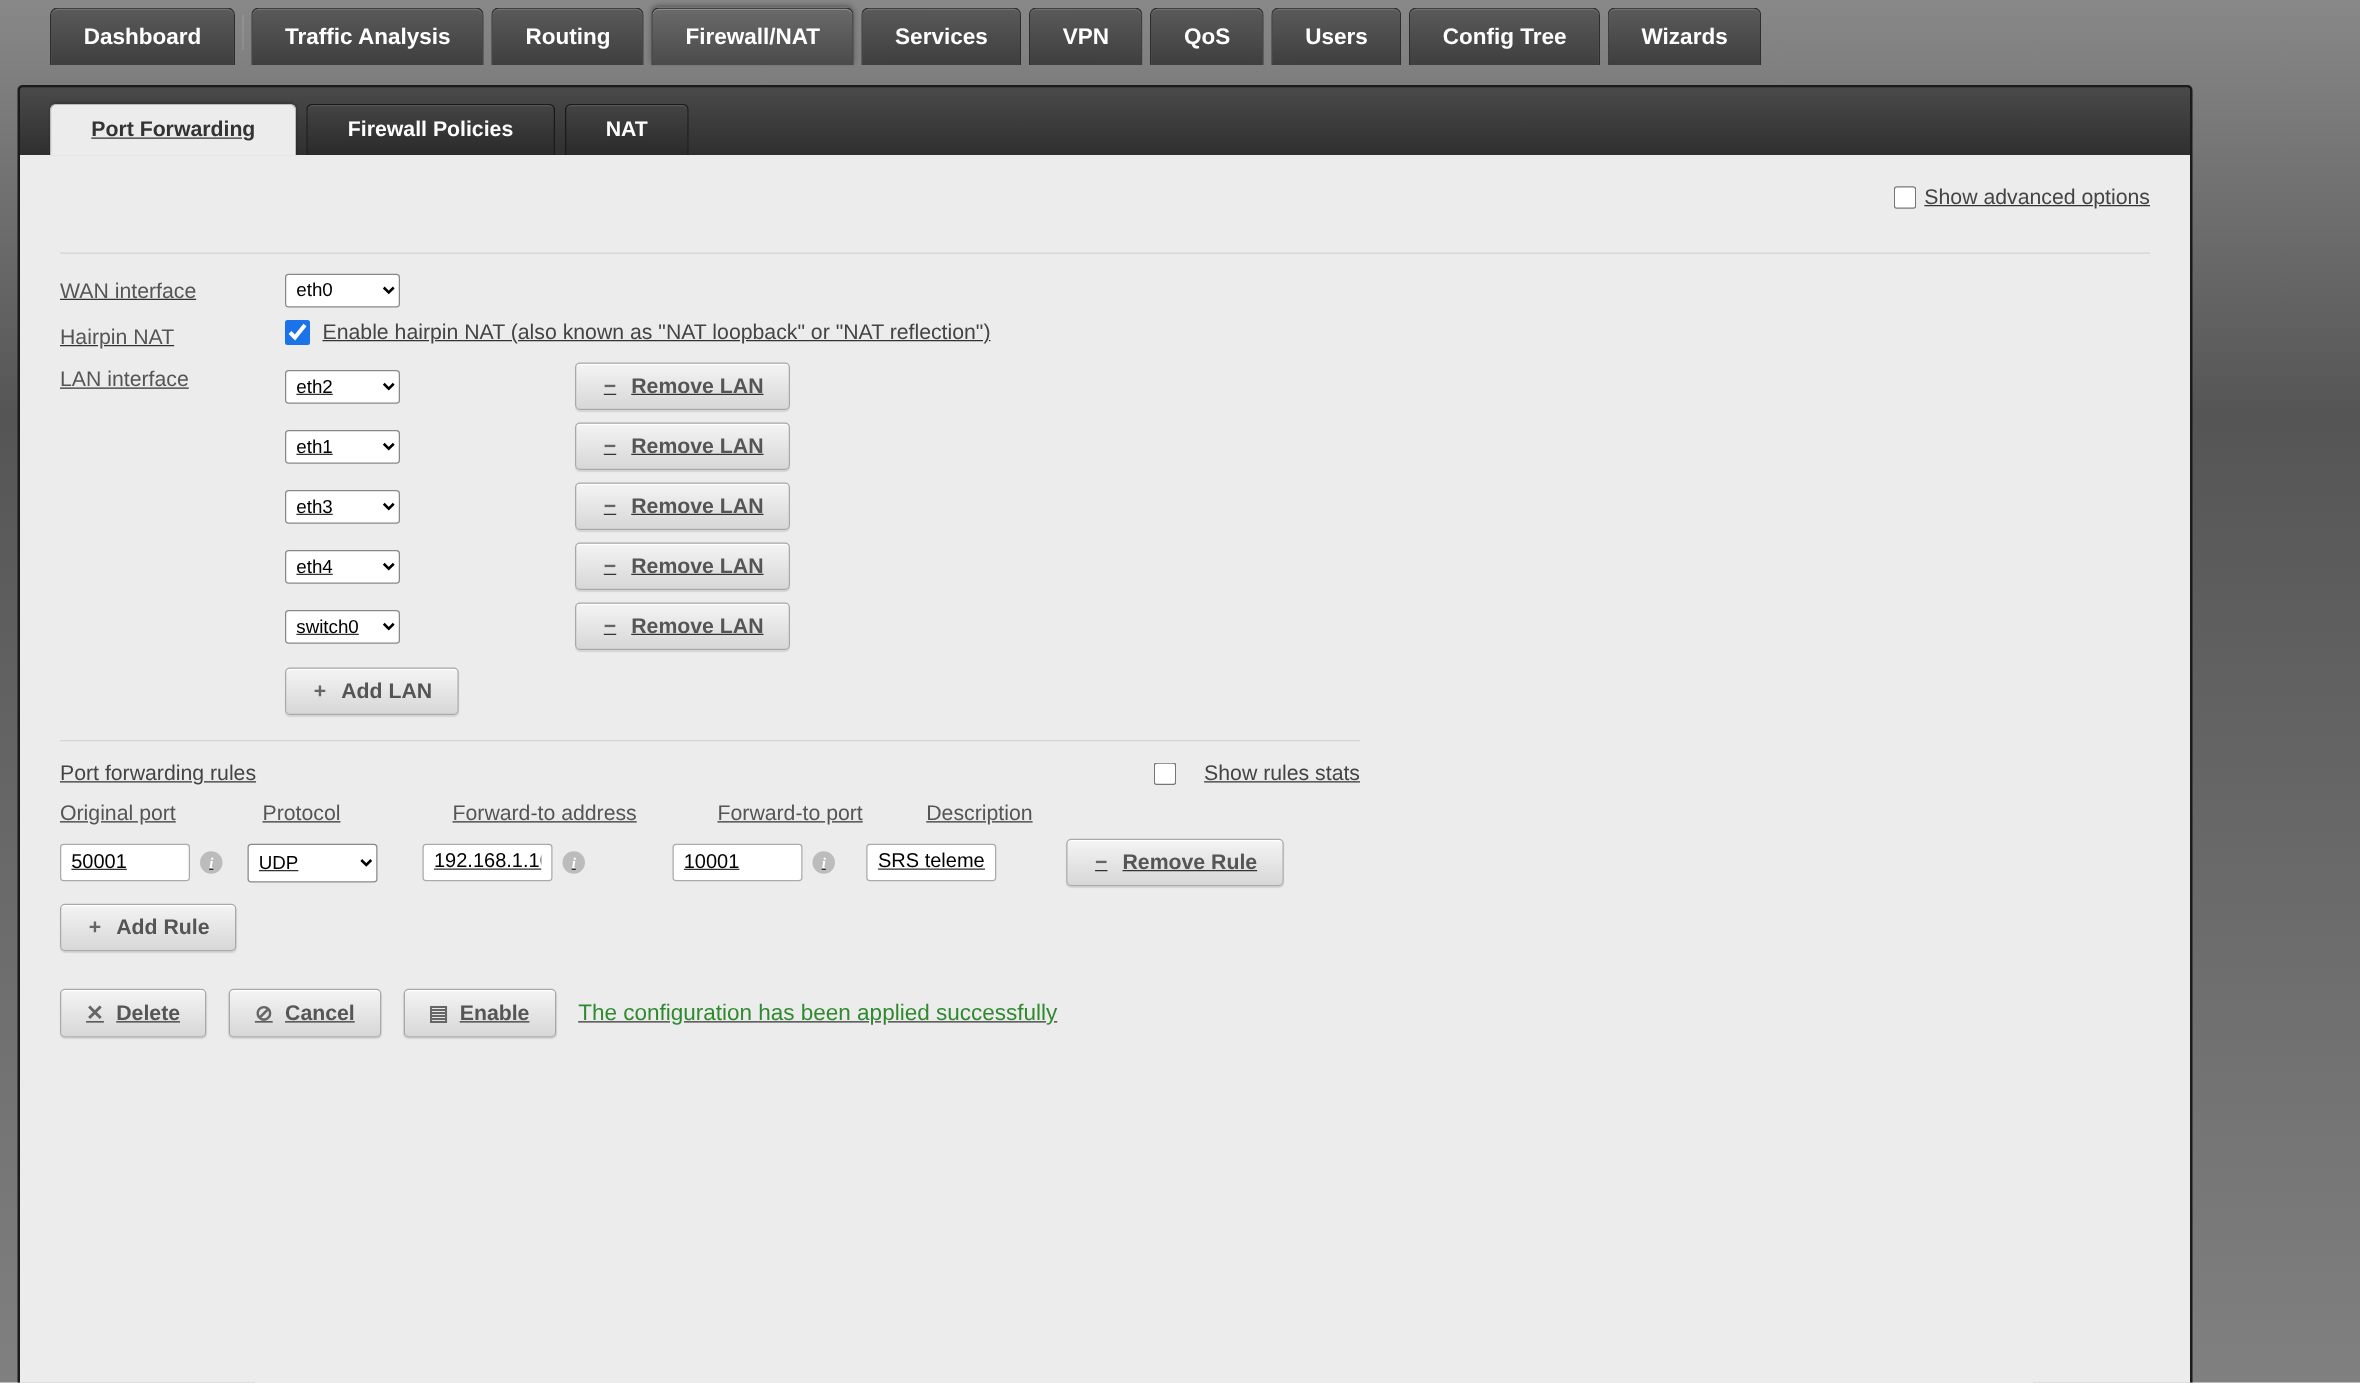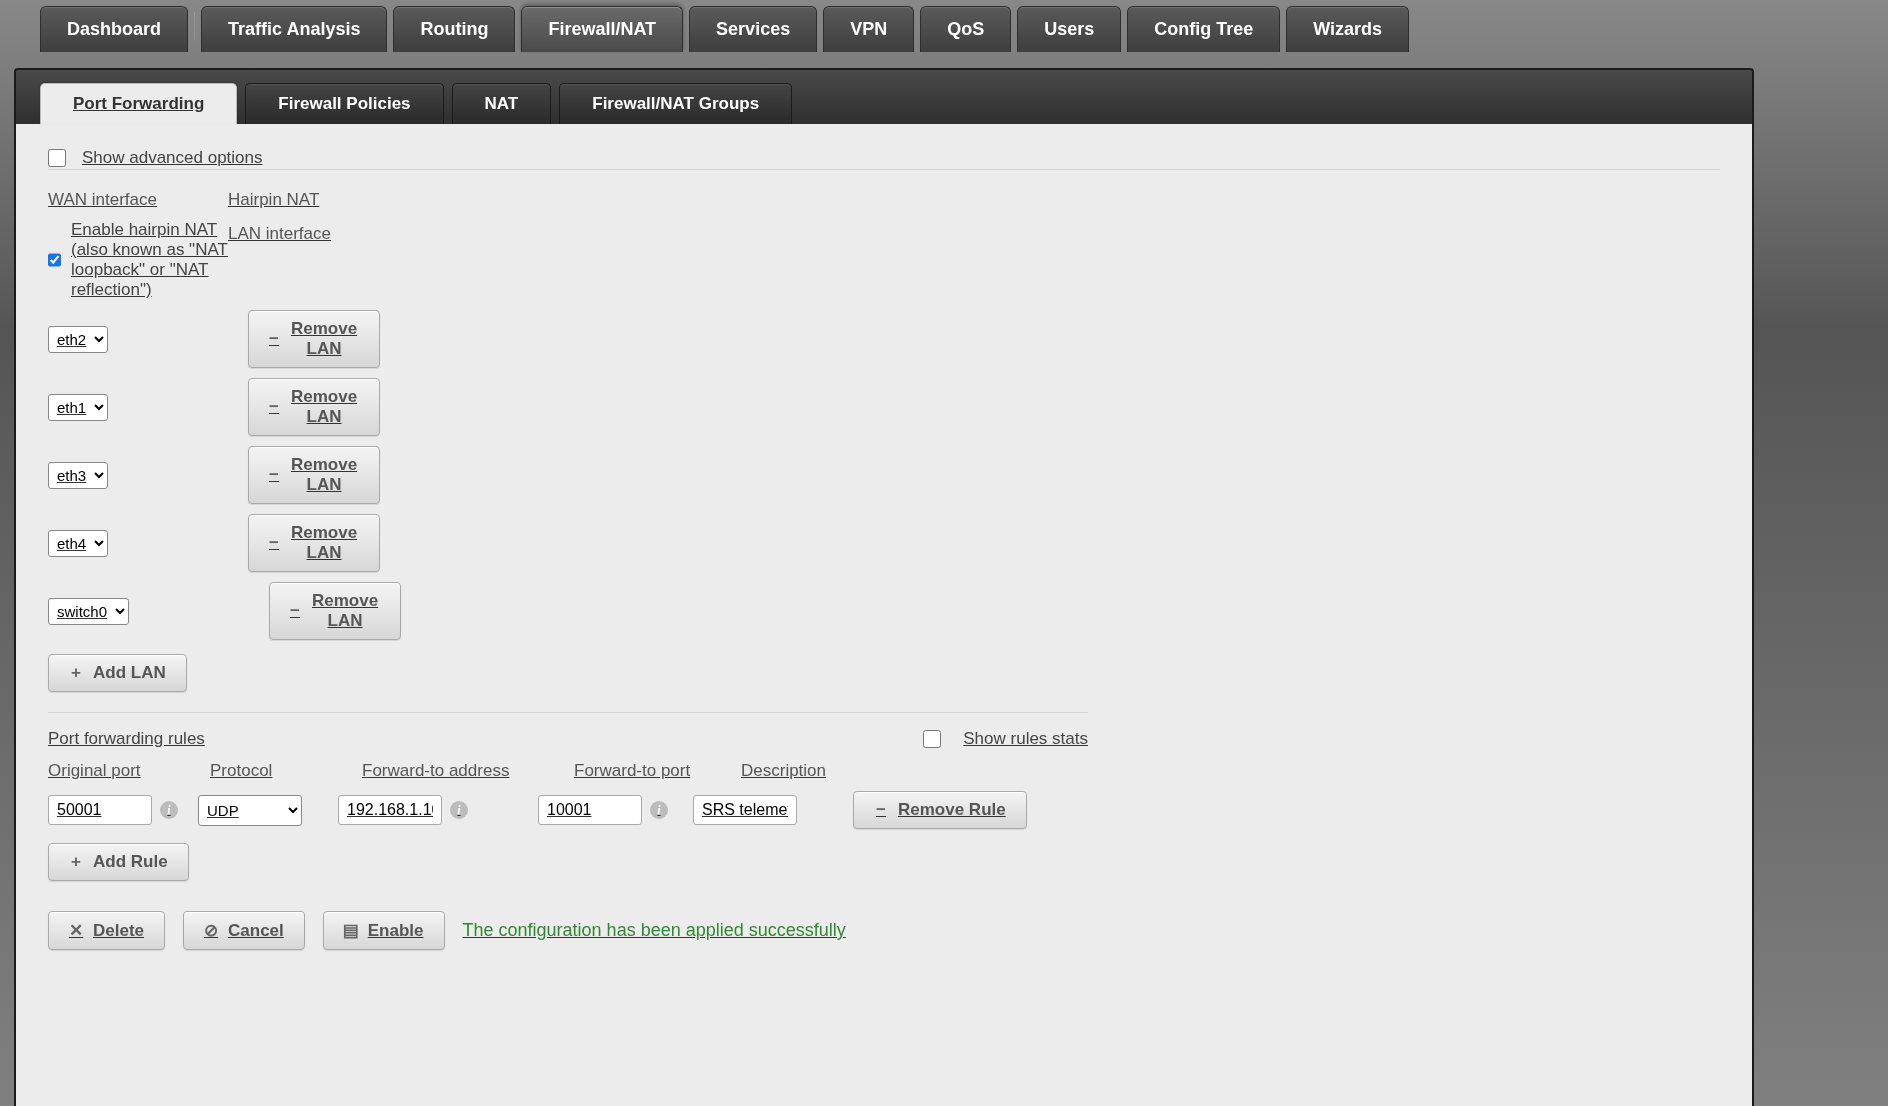--- a/index.html
+++ b/index.html
@@ -84,24 +84,25 @@
     padding: 24px 32px;
     background: #ececec;
     height: calc(100% - 54px);
     overflow: auto;
     color: #444;
   }
 
   .adv-row {
     display: flex;
     align-items: center;
-    gap: 16px;
-    padding-bottom: 1px;
+    gap: 6px;
+    padding-bottom: 34px;
     border-bottom: 1px solid #d3d3d3;
     margin-bottom: 16px;
+    justify-content: flex-end;
   }
   .adv-row input[type=checkbox] { width: 18px; height: 18px; }
 
   .formgrid {
     display: grid;
     grid-template-columns: 180px 1fr;
     column-gap: 0;
     row-gap: 10px;
     align-items: start;
     padding-bottom: 20px;
@@ -213,32 +214,36 @@
     <div class="tab">Config Tree</div>
     <div class="tab">Wizards</div>
   </div>
 
   <div class="panel">
 
     <div class="subtabs">
       <div class="stab active">Port Forwarding</div>
       <div class="stab">Firewall Policies</div>
       <div class="stab">NAT</div>
-      <div class="stab">Firewall/NAT Groups</div>
     </div>
 
     <div class="page">
 
       <div class="adv-row">
         <input type="checkbox" style="">
         <span>Show advanced options</span>
       </div>
 
       <div class="formgrid">
         <div class="flabel">WAN interface</div>
+        <div>
+          <select class="wan-sel">
+            <option>eth0</option>
+          </select>
+        </div>
 
         <div class="flabel">Hairpin NAT</div>
         <div class="hairpin-row">
           <input type="checkbox" checked="" style="">
           <span class="hairpin-text">Enable hairpin NAT (also known as "NAT loopback" or "NAT reflection")</span>
         </div>
 
         <div class="flabel">LAN interface</div>
         <div>
           <div class="lan-row">

